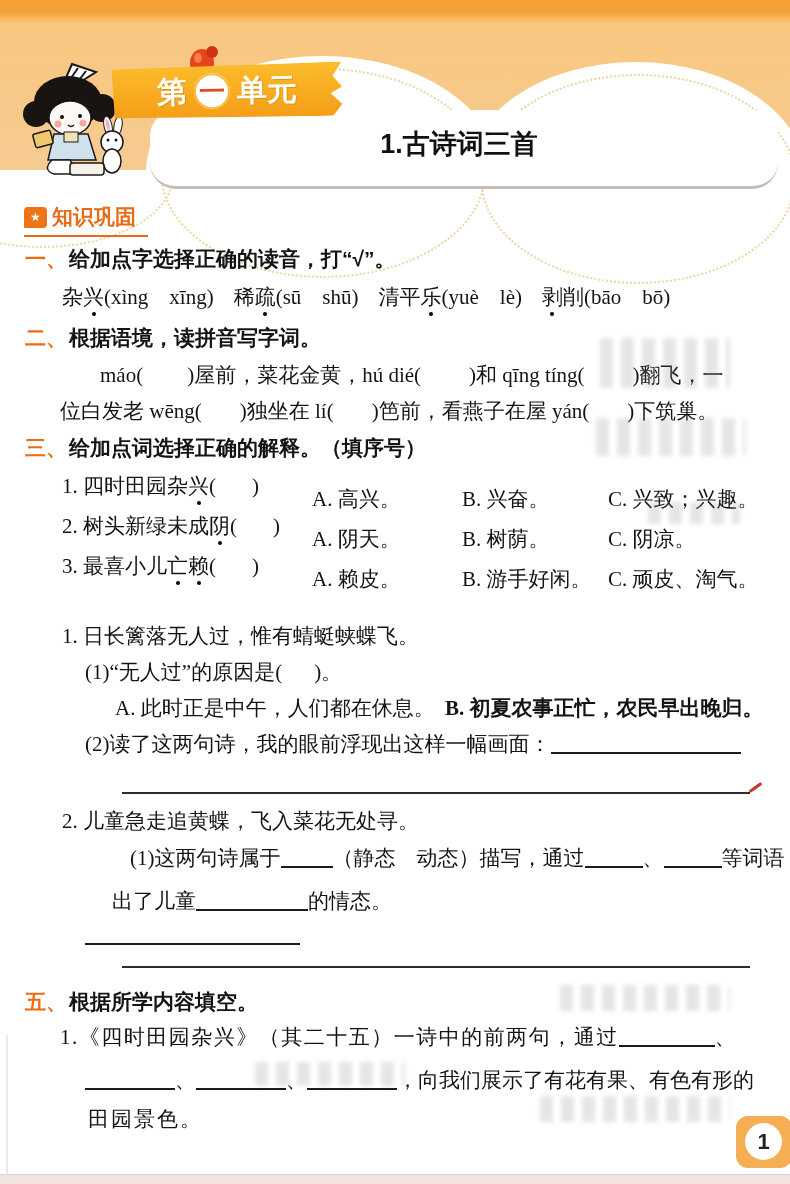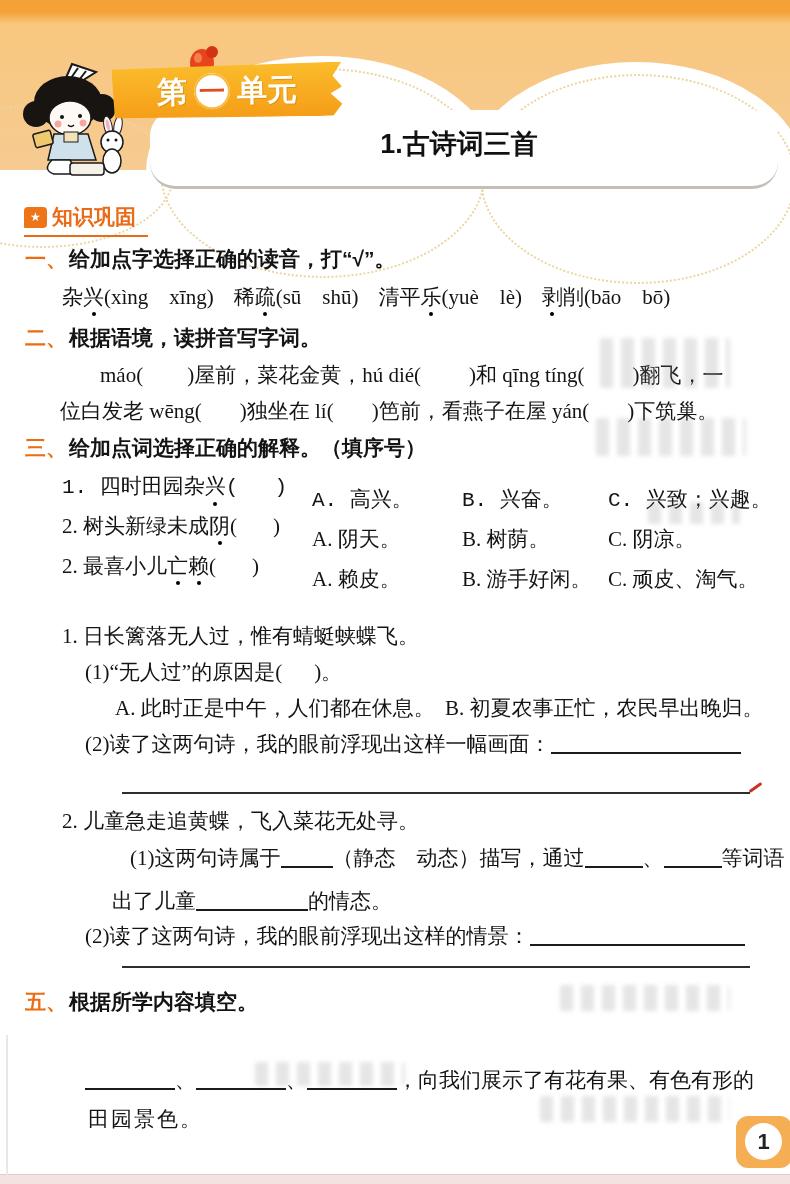--- a/index.html
+++ b/index.html
@@ -40,21 +40,21 @@
   .hd{font-family:"Liberation Sans",sans-serif;font-weight:700;font-size:21px;}
   .num{color:#EC6C12;margin-right:2px;}
   .d{position:relative;}
   .d::after{content:"";position:absolute;left:50%;bottom:-7px;width:4px;height:4px;
         background:#000;border-radius:50%;transform:translateX(-50%);}
   .gap{display:inline-block;}
   .blank{display:inline-block;border-bottom:2px solid #1b1b1b;height:1em;vertical-align:-3px;}
   .rule{position:absolute;height:2px;background:#2e2e2e;}
   .q3opt{position:absolute;top:13px;}
   .oa{left:250px;} .ob{left:400px;} .oc{left:546px;}
-  .optB{position:absolute;left:330px;top:0;}
+  .optB{position:absolute;left:330px;top:0;font-weight:bold;}
   .ls1{letter-spacing:1.5px;} .ls2{letter-spacing:2px;}
   
   .page-badge{position:absolute;left:736px;top:1116px;width:56px;height:52px;background:#F5AE54;
         border-radius:12px;}
   .page-badge .pcircle{position:absolute;left:9px;top:7px;width:37px;height:37px;background:#fff;
         border-radius:50%;display:flex;align-items:center;justify-content:center;
         font-family:"Liberation Sans",sans-serif;font-weight:700;font-size:22px;color:#222;}
   .bottom-strip{position:absolute;left:0;top:1174px;width:790px;height:10px;background:#F3E2E2;
         border-top:1px solid #E3CCCC;}
   .left-edge{position:absolute;left:6px;top:1035px;width:2px;height:140px;background:#ECE7E2;}
@@ -135,56 +135,57 @@
 
   <div class="ln hd" style="left:25px;top:324px;">
     <span class="num">二、</span><span>根据语境，读拼音写字词。</span>
   </div>
   <div class="ln" style="left:100px;top:361px;"><span>máo(</span><span class="gap" style="width: 44px;"></span><span>)屋前，菜花金黄，hú dié(</span><span class="gap" style="width: 48px;"></span><span>)和 qīng tíng(</span><span class="gap" style="width: 48px;"></span><span>)翻飞，一</span></div>
   <div class="ln" style="left:60px;top:397px;"><span>位白发老 wēng(</span><span class="gap" style="width: 38px;"></span><span>)独坐在 lí(</span><span class="gap" style="width: 38px;"></span><span>)笆前，看燕子在屋 yán(</span><span class="gap" style="width: 38px;"></span><span>)下筑巢。</span></div>
 
   <div class="ln hd" style="left:25px;top:434px;">
     <span class="num">三、</span><span>给加点词选择正确的解释。</span><span>（填序号）</span>
   </div>
-  <div class="ln" style="left:62px;top:472px;width:710px;font-family:Liberation Mono, monospace;">
+  <div class="ln" style="left:62px;top:472px;width:710px;">
     <span><span>1. 四时田园杂</span><span class="d">兴</span><span>(</span><span class="gap" style="width: 36px;"></span><span>)</span></span>
     <span class="q3opt oa">A. 高兴。</span>
     <span class="q3opt ob">B. 兴奋。</span>
     <span class="q3opt oc">C. 兴致；兴趣。</span>
   </div>
   <div class="ln" style="left:62px;top:512px;width:710px;">
     <span><span>2. 树头新绿未成</span><span class="d">阴</span><span>(</span><span class="gap" style="width: 36px;"></span><span>)</span></span>
     <span class="q3opt oa">A. 阴天。</span>
     <span class="q3opt ob">B. 树荫。</span>
     <span class="q3opt oc">C. 阴凉。</span>
   </div>
   <div class="ln" style="left:62px;top:552px;width:710px;">
-    <span><span>2. 最喜小儿</span><span class="d">亡</span><span class="d">赖</span><span>(</span><span class="gap" style="width: 36px;"></span><span>)</span></span>
+    <span><span>3. 最喜小儿</span><span class="d">亡</span><span class="d">赖</span><span>(</span><span class="gap" style="width: 36px;"></span><span>)</span></span>
     <span class="q3opt oa">A. 赖皮。</span>
     <span class="q3opt ob">B. 游手好闲。</span>
     <span class="q3opt oc">C. 顽皮、淘气。</span>
   </div>
 
   <div class="ln" style="left:62px;top:622px;">1. 日长篱落无人过，惟有蜻蜓蛱蝶飞。</div>
   <div class="ln" style="left:85px;top:658px;"><span>(1)“无人过”的原因是(</span><span class="gap" style="width: 32px;"></span><span>)。</span></div>
   <div class="ln" style="left:115px;top:694px;width:660px;">
     <span>A. 此时正是中午，人们都在休息。</span>
     <span class="optB">B. 初夏农事正忙，农民早出晚归。</span>
   </div>
   <div class="ln" style="left:85px;top:730px;"><span>(2)读了这两句诗，我的眼前浮现出这样一幅画面：</span><span class="blank" style="width: 190px;"></span></div>
   <div class="rule" style="left:122px;top:792px;width:628px;"></div>
   <div class="ln" style="left:62px;top:807px;">2. 儿童急走追黄蝶，飞入菜花无处寻。</div>
   <div class="ln" style="left:85px;top:844px;margin-left:45px;"><span>(1)这两句诗属于</span><span class="blank" style="width: 52px;"></span><span>（静态　动态）描写，通过</span><span class="blank" style="width: 58px;"></span><span>、</span><span class="blank" style="width: 58px;"></span><span>等词语，写</span></div>
   <div class="ln" style="left:112px;top:887px;"><span>出了儿童</span><span class="blank" style="width: 112px;"></span><span>的情态。</span></div>
-  <div class="ln" style="left:85px;top:922px;"><span>(2)读了这两句诗，我的眼前浮现出这样的情景：</span><span class="blank" style="width: 215px;"></span></div>
+  <div class="ln" style="left:85px;top:922px;"><span class="blank" style="width: 215px;"></span></div>
   <div class="rule" style="left:122px;top:966px;width:628px;"></div>
 
   <div class="ln hd" style="left:25px;top:988px;">
     <span class="num">五、</span><span>根据所学内容填空。</span>
   </div>
+  <div class="ln ls1" style="left:60px;top:1023px;"><span>1.《四时田园杂兴》（其二十五）一诗中的前两句，通过</span><span class="blank" style="width: 96px;"></span><span>、</span></div>
   <div class="ln" style="left:85px;top:1066px;"><span class="blank" style="width: 90px;"></span><span>、</span><span class="blank" style="width: 90px;"></span><span>、</span><span class="blank" style="width: 90px;"></span><span>，向我们展示了有花有果、有色有形的</span></div>
   <div class="ln ls2" style="left:88px;top:1105px;">田园景色。</div>
 
   <div class="smudge" style="left:600px;top:338px;width:130px;height:50px;"></div>
   <div class="smudge" style="left:596px;top:418px;width:150px;height:38px;"></div>
   <div class="smudge" style="left:648px;top:502px;width:92px;height:22px;"></div>
   <div class="smudge" style="left:560px;top:985px;width:170px;height:26px;"></div>
   <div class="smudge" style="left:255px;top:1062px;width:150px;height:24px;"></div>
   <div class="smudge" style="left:540px;top:1096px;width:190px;height:26px;"></div>
   <div class="pen-mark"></div>

